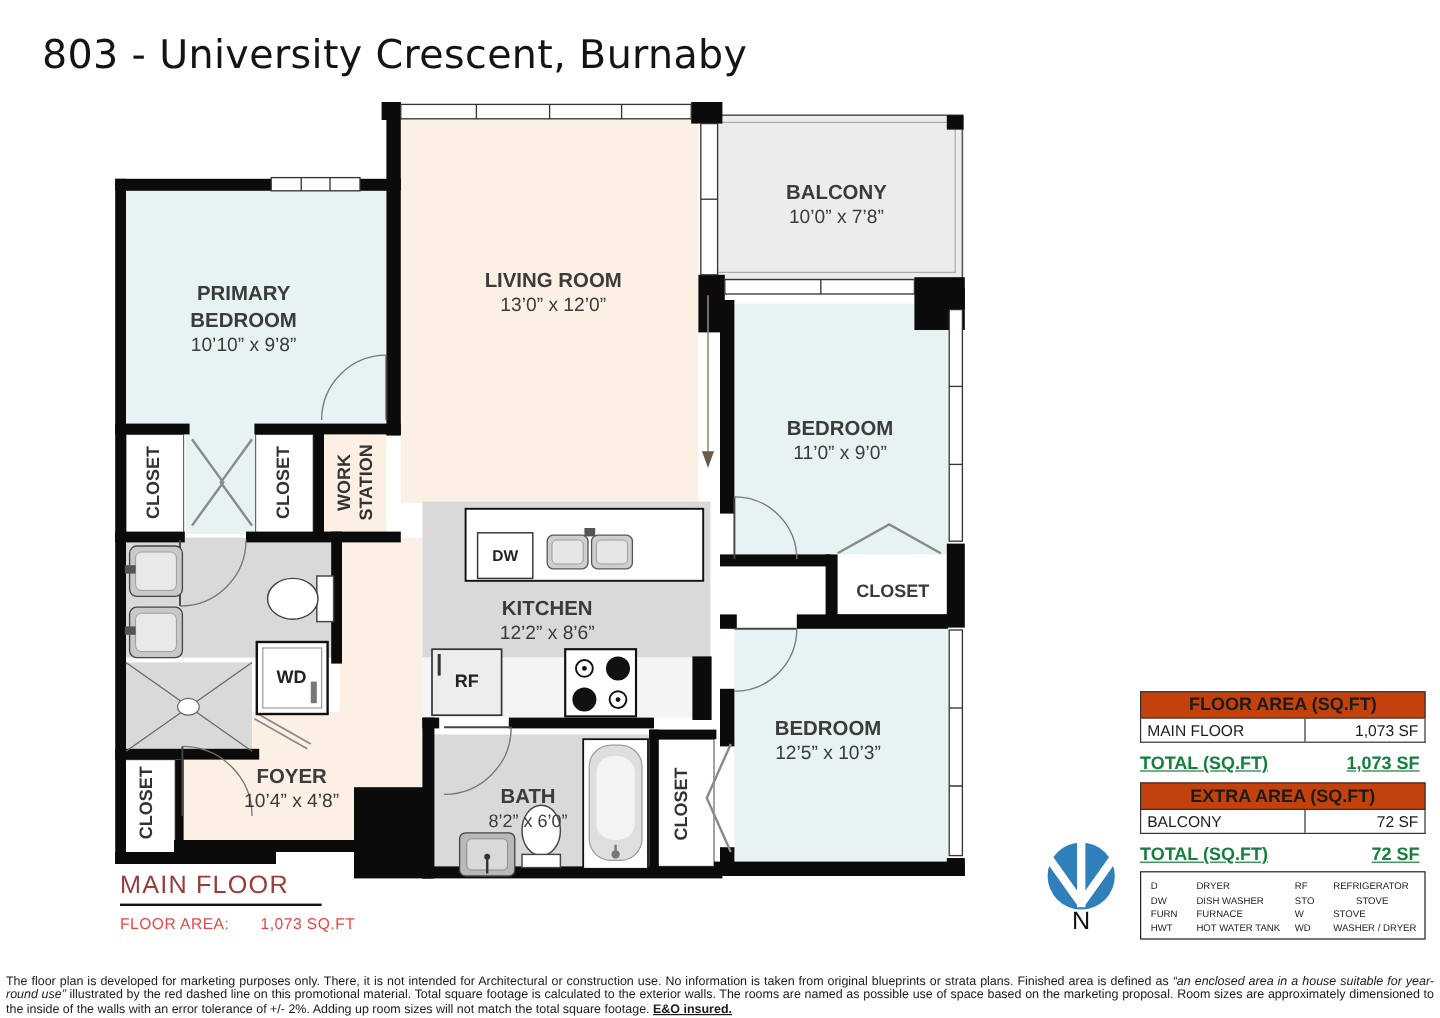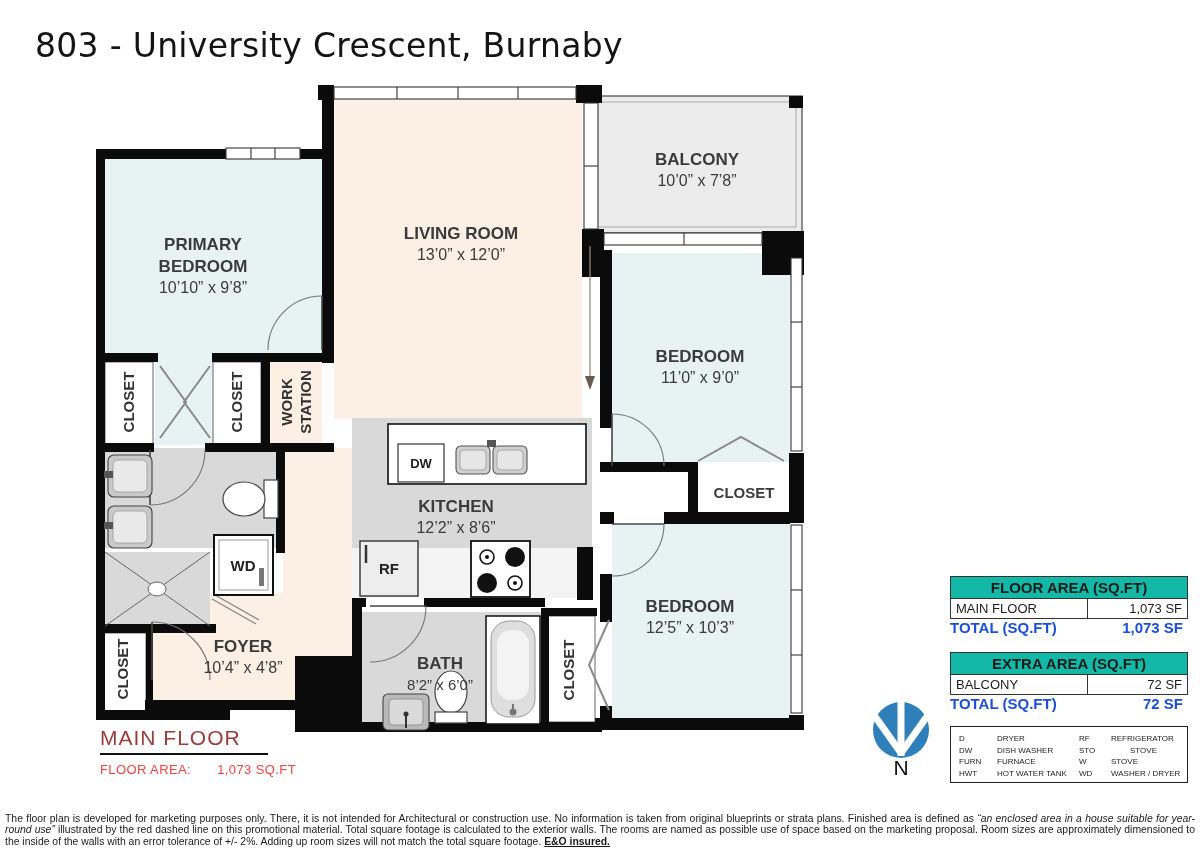--- a/index.html
+++ b/index.html
@@ -16,27 +16,27 @@
         font-size:15px;font-weight:600;color:#333;white-space:pre-line;text-align:center;line-height:1.25;}
   .fix{position:absolute;transform:translate(-50%,-50%);font-size:13px;font-weight:600;color:#222;}
   
   .mainfloor{position:absolute;left:100px;top:726px;width:200px;}
   .mf-name{font-size:21px;letter-spacing:1px;color:#9a3c3c;font-weight:500;}
   .mf-rule{width:168px;border-bottom:2.5px solid #111;margin-top:3px;}
   .mf-row{display:flex;justify-content:space-between;width:196px;margin-top:7px;
           font-size:13px;color:#ef4444;letter-spacing:.4px;}
   
   .atable{position:absolute;left:950px;width:238px;}
-  .at-head{border:1.3px solid #333;background:#14b8a6;height:21px;display:flex;align-items:center;
+  .at-head{border:1.3px solid #333;background:#c2410c;height:21px;display:flex;align-items:center;
            justify-content:center;font-size:15px;font-weight:700;color:#1c1c1c;}
   .at-row{border:1.3px solid #333;border-top:none;background:#fff;height:19px;display:flex;font-size:13px;color:#1c1c1c;}
   .at-c1{flex:1;display:flex;align-items:center;padding-left:5px;}
   .at-c2{width:94px;border-left:1.3px solid #333;display:flex;align-items:center;justify-content:flex-end;padding-right:5px;}
-  .at-total{height:26px;display:flex;align-items:flex-start;justify-content:space-between;
-            font-size:15px;font-weight:700;color:#1d4ed8;padding-right:5px;}
+  .at-total{height:26px;display:flex;align-items:flex-end;justify-content:space-between;
+            font-size:15px;font-weight:700;color:#15803d;padding-right:5px;text-decoration:underline;}
   
   .legend{position:absolute;left:950px;top:726px;width:238px;height:57px;border:1.3px solid #222;
           background:#fff;box-sizing:border-box;padding:5px 0 0 8px;font-size:8px;color:#222;}
   .lg-col{position:absolute;top:6px;}
   .lg-row{display:flex;height:11.5px;align-items:center;}
   .lg-abbr{width:38px;}
   .lg-lbl{}
   
   .compass{position:absolute;left:866px;top:697px;width:72px;height:90px;}
   .north{position:absolute;left:901px;top:768px;transform:translate(-50%,-50%);

